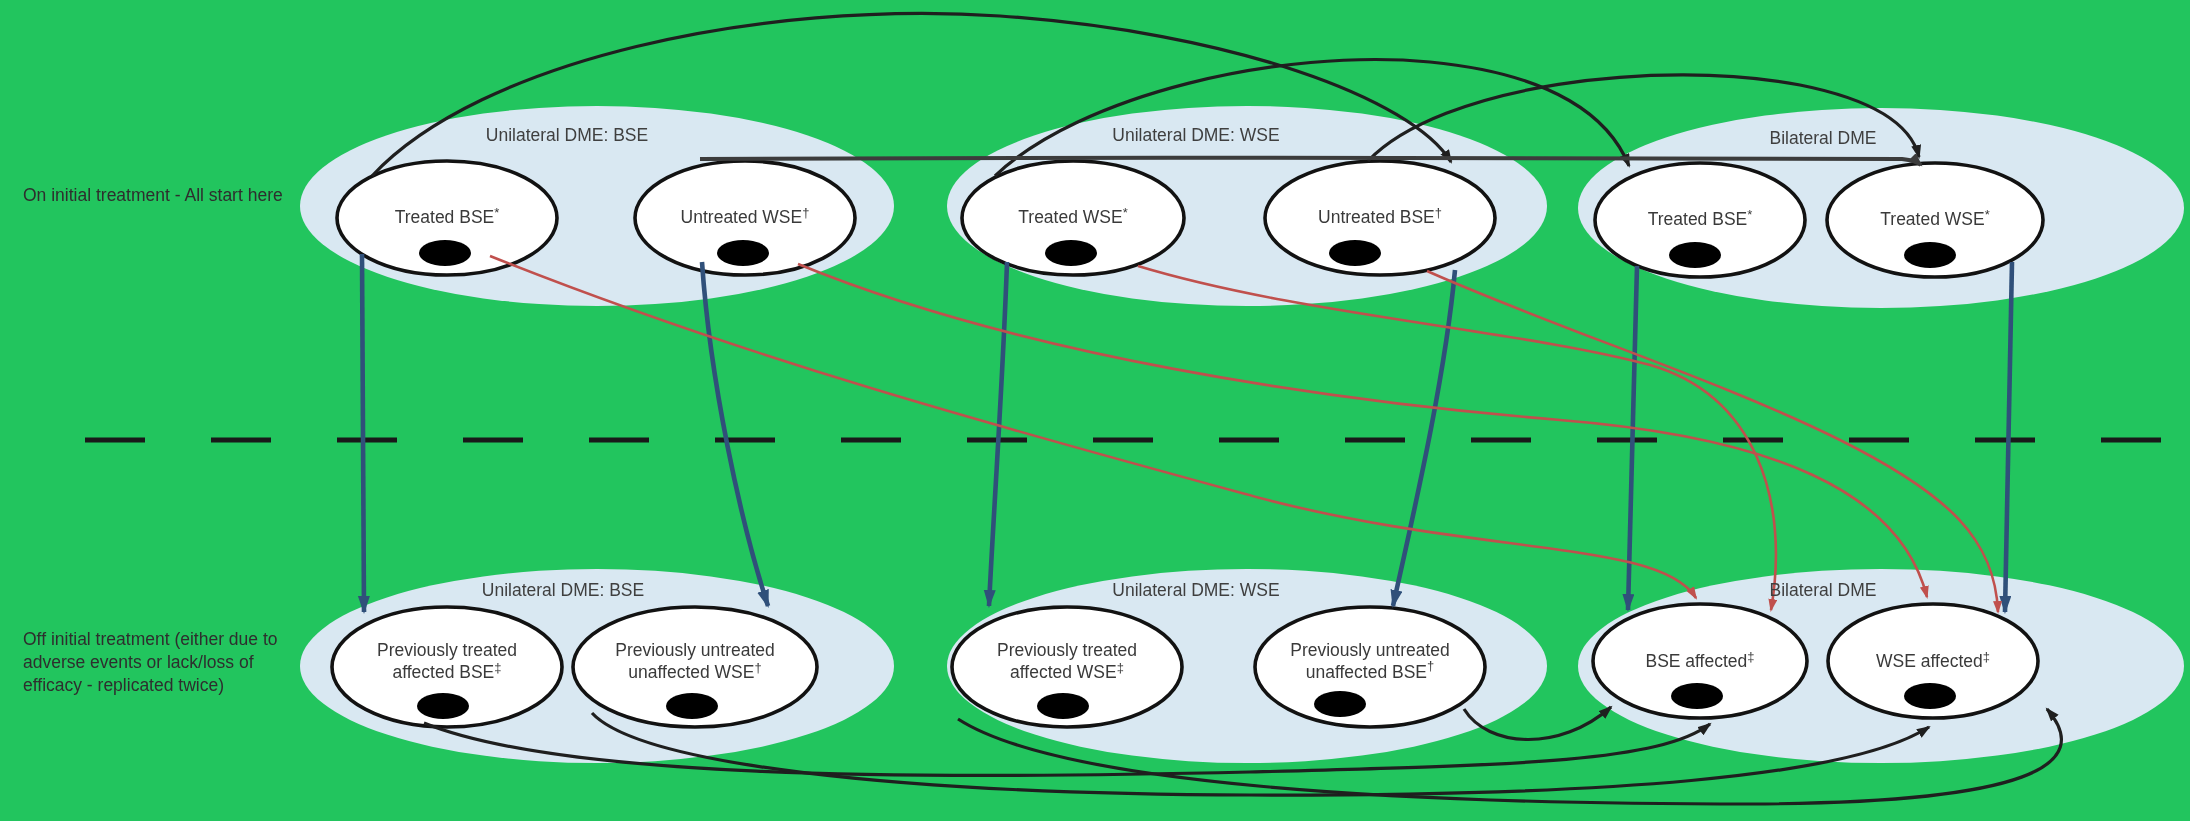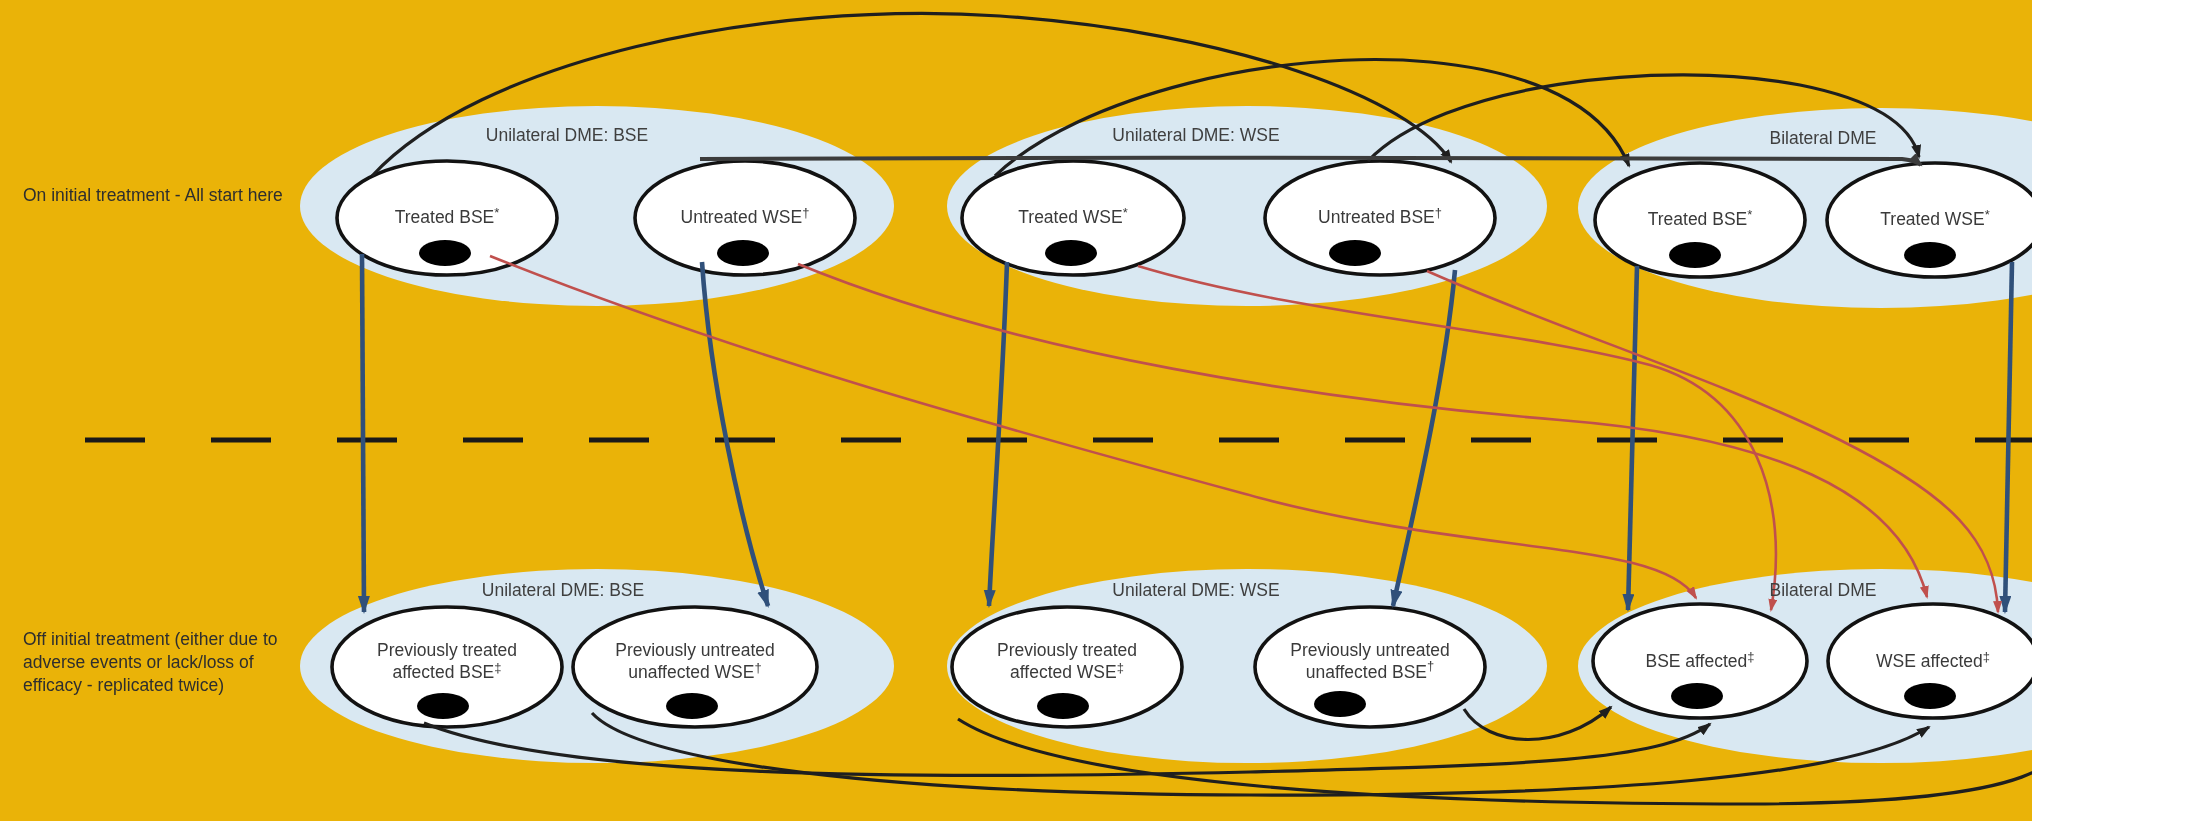--- a/index.html
+++ b/index.html
@@ -1,16 +1,16 @@
 <!DOCTYPE html>
 <html><head>
 <meta charset="utf-8">
 <style>
   html,body{margin:0;padding:0;background:#ffffff;}
-  .stage{position:relative;width:2032px;height:821px;background:#eab308;overflow:hidden;}
+  .stage{position:relative;width:2190px;height:821px;background:#22c55e;overflow:hidden;}
   svg{display:block;}
   text{font-family:"Liberation Sans","DejaVu Sans",sans-serif;fill:#3b3b3b;}
   .side-label{font-size:17.5px;fill:#2e2e2e;}
   .group-label{font-size:17.5px;fill:#3f3f3f;}
   .node-label{font-size:17.5px;fill:#3a3a3a;text-anchor:middle;}
   .sup{font-size:13px;}
   .blob{fill:#d9e8f2;stroke:none;}
   .node{fill:#ffffff;stroke:#121212;stroke-width:3.6;}
   .pupil{fill:#000000;stroke:none;}
   .edge-navy{fill:none;stroke:#30507a;stroke-width:4.6;}

